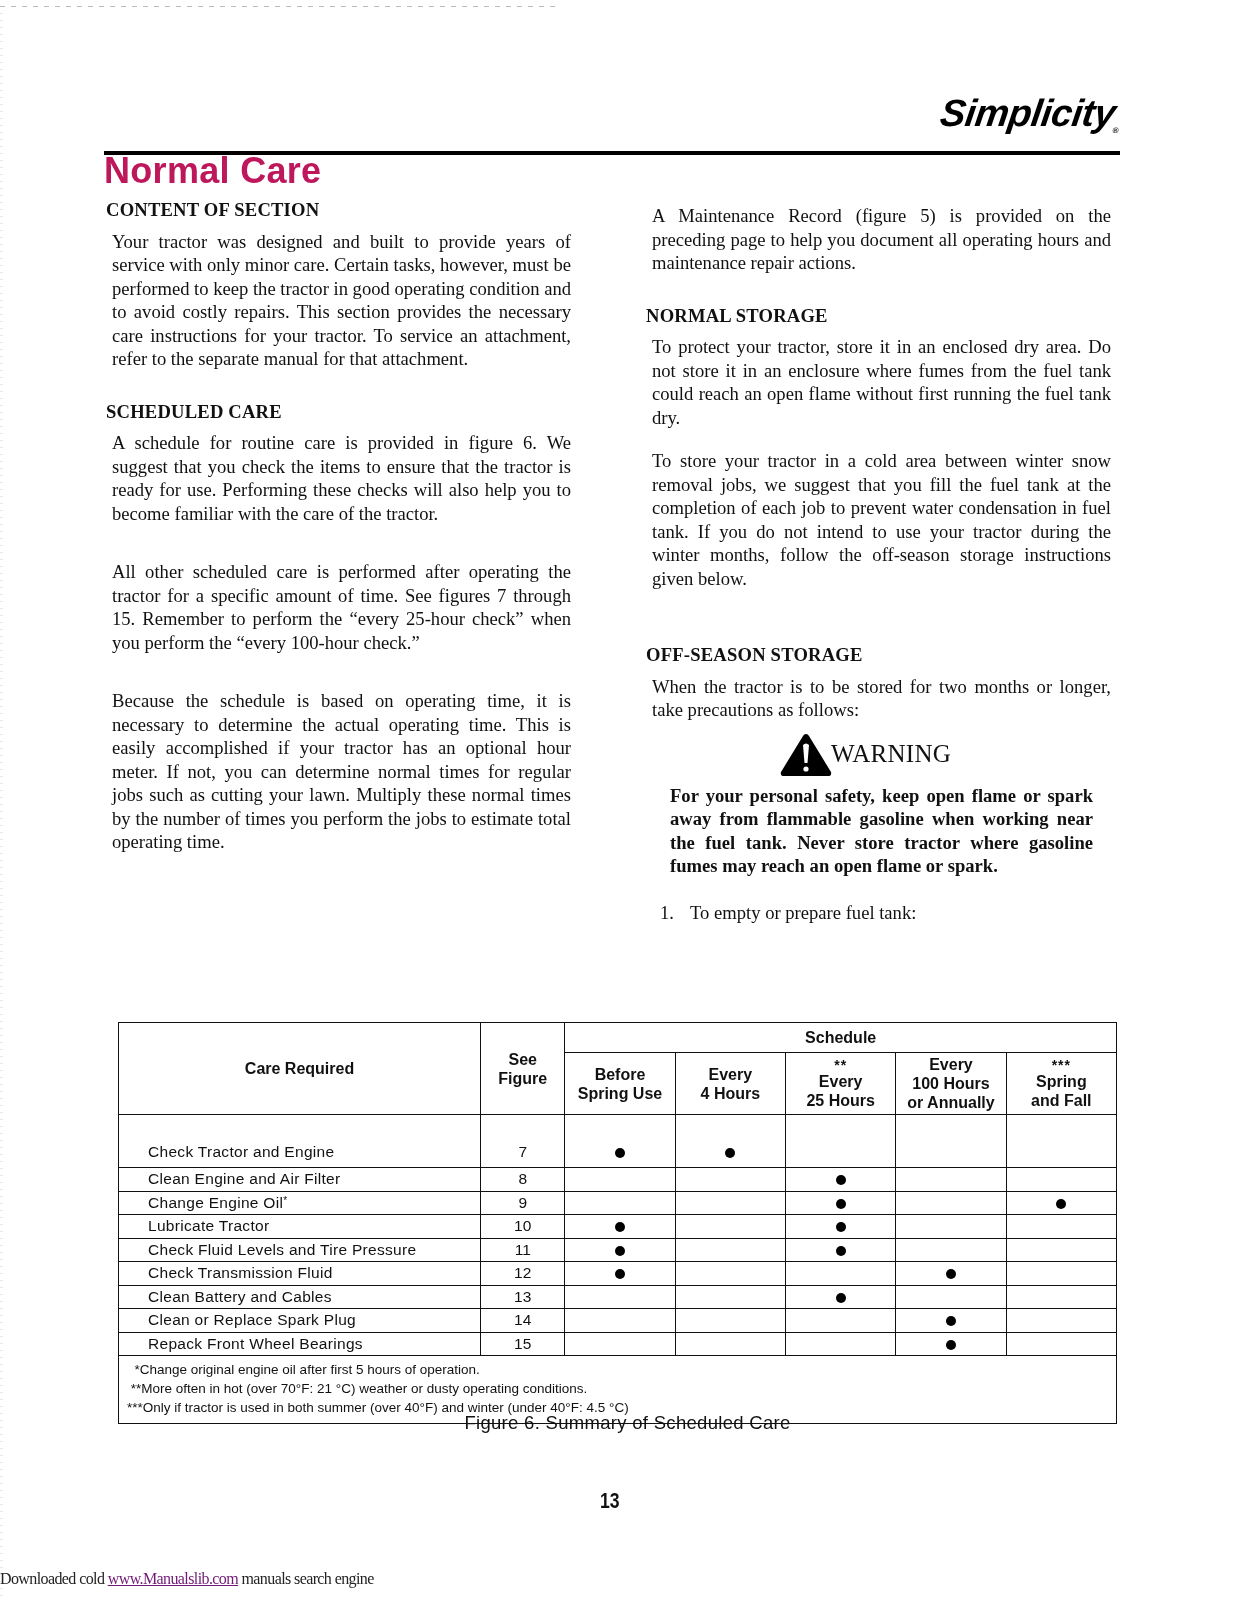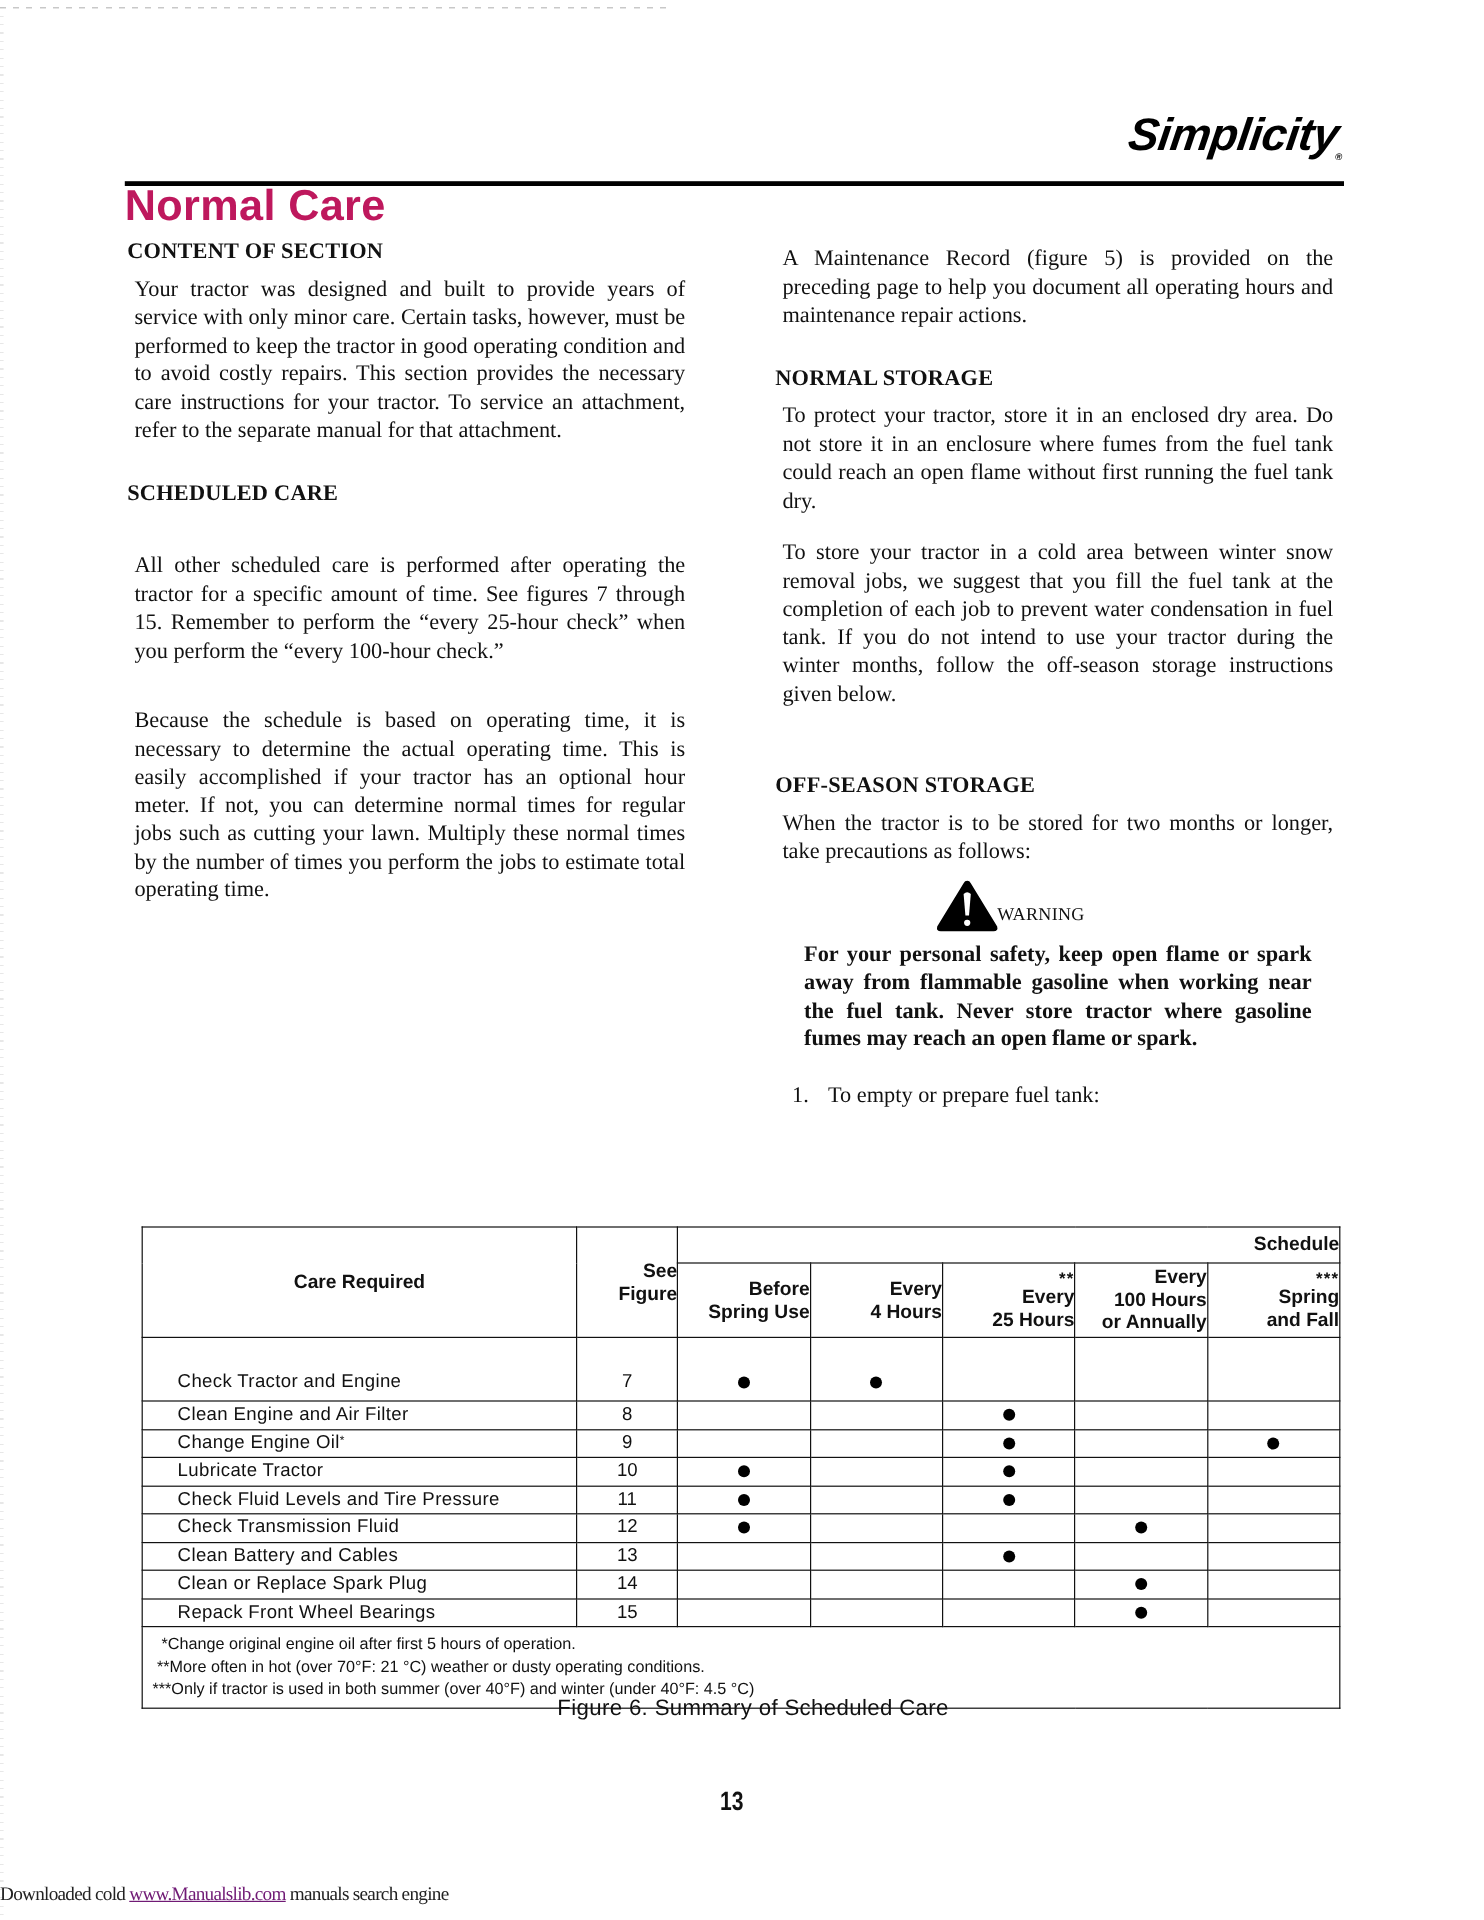--- a/index.html
+++ b/index.html
@@ -33,38 +33,38 @@
   .para { margin: 6px; text-align: justify; text-align-last: left; }
   .gap-sm { height: 8px; }
   .gap-md { height: 23px; }
   .gap-lg { height: 47px; }
 
   .warning-head {
     display: flex; align-items: flex-end; justify-content: flex-start;
     margin: 12px 0 6px 133px; height: 44px;
   }
   .warning-head svg { width: 54px; height: 46px; display: block; }
-  .warning-head span { font-size: 15px; margin-left: -2px; margin-bottom: 2px; letter-spacing: 0.3px; }
+  .warning-head span { font-size: 25px; margin-left: -2px; margin-bottom: 12px; letter-spacing: 0.3px; }
   .warning-body { font-weight: bold; margin: 0 0 0 24px; width: 423px; text-align: justify; text-align-last: left; }
 
   .list-1 { margin: 0 0 8px 14px; }
   .list-1 .num { display: inline-block; width: 30px; }
   .list-a { margin: 0 0 0 37px; padding-left: 25px; text-indent: -25px; }
   .list-a .num { display: inline-block; width: 25px; text-indent: 0; }
 
   
   table.care {
     position: absolute; left: 118px; top: 1022px; width: 999px;
     border-collapse: collapse; font-family: "Liberation Sans", "DejaVu Sans", sans-serif;
     font-size: 15.5px; color: #111;
   }
   table.care td, table.care th {
     border: 1.6px solid #111; padding: 0; font-weight: normal;
   }
-  table.care th { font-weight: bold; font-size: 16px; text-align: right; line-height: 19px; }
+  table.care th { font-weight: bold; font-size: 16px; text-align: center; line-height: 19px; }
   .th-sched { height: 30px; }
   .th-sub { height: 62px; }
   .c-care { width: 331px; text-align: left !important; padding-left: 29px !important; }
   .c-fig { width: 83px; text-align: center; }
   .c-dot { width: 109px; text-align: center; }
   tr.row td { height: 22.5px; line-height: 22px; }
   tr.row td.c-care { padding-left: 29px; letter-spacing: 0.3px; }
   tr.first-row td { height: 30px; padding-top: 22px; }
   .dot { display: inline-block; width: 10px; height: 10px; border-radius: 50%; background: #000; vertical-align: middle; }
   .ast { font-size: 10px; vertical-align: top; position: relative; top: -2px; }
@@ -97,20 +97,21 @@
 
 <div class="abs brand"><span>Simplicity</span><span class="tm">®</span></div>
 <div class="abs rule-top"></div>
 <h1 class="page-title">Normal Care</h1>
 
 <div class="col col-left">
   <h2 class="sec-head">CONTENT OF SECTION</h2>
   <p class="para">Your tractor was designed and built to provide years of service with only minor care. Certain tasks, however, must be performed to keep the tractor in good operating condition and to avoid costly repairs. This section provides the necessary care instructions for your tractor. To service an attachment, refer to the separate manual for that attachment.</p>
   <div class="gap-md"></div>
   <h2 class="sec-head">SCHEDULED CARE</h2>
+  <p class="para">A schedule for routine care is provided in figure 6. We suggest that you check the items to ensure that the tractor is ready for use. Performing these checks will also help you to become familiar with the care of the tractor.</p>
   <div class="gap-md"></div>
   <p class="para">All other scheduled care is performed after operating the tractor for a specific amount of time. See figures 7 through 15. Remember to perform the “every 25-hour check” when you perform the “every 100-hour check.”</p>
   <div class="gap-md"></div>
   <p class="para">Because the schedule is based on operating time, it is necessary to determine the actual operating time. This is easily accomplished if your tractor has an optional hour meter. If not, you can determine normal times for regular jobs such as cutting your lawn. Multiply these normal times by the number of times you perform the jobs to estimate total operating time.</p>
 </div>
 
 <div class="col col-right">
   <p class="para">A Maintenance Record (figure 5) is provided on the preceding page to help you document all operating hours and maintenance repair actions.</p>
   <div class="gap-md"></div>
   <h2 class="sec-head">NORMAL STORAGE</h2>

